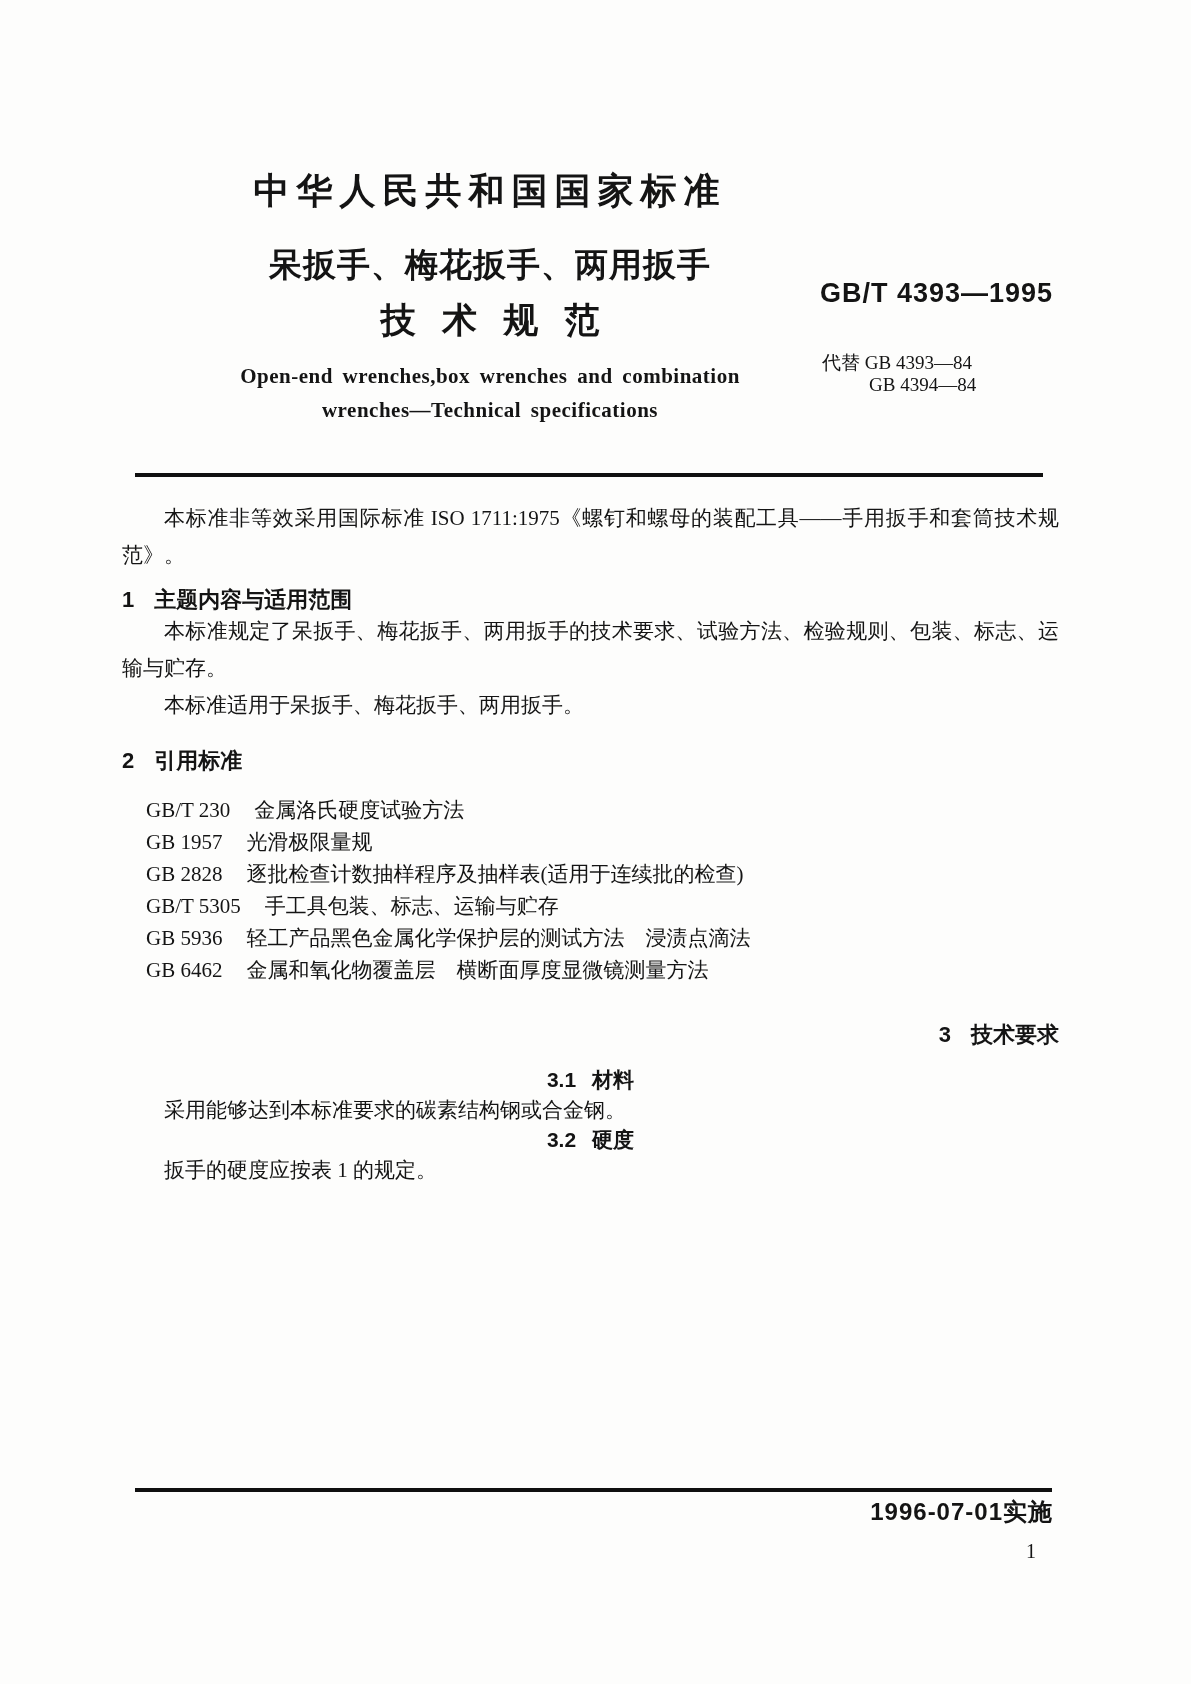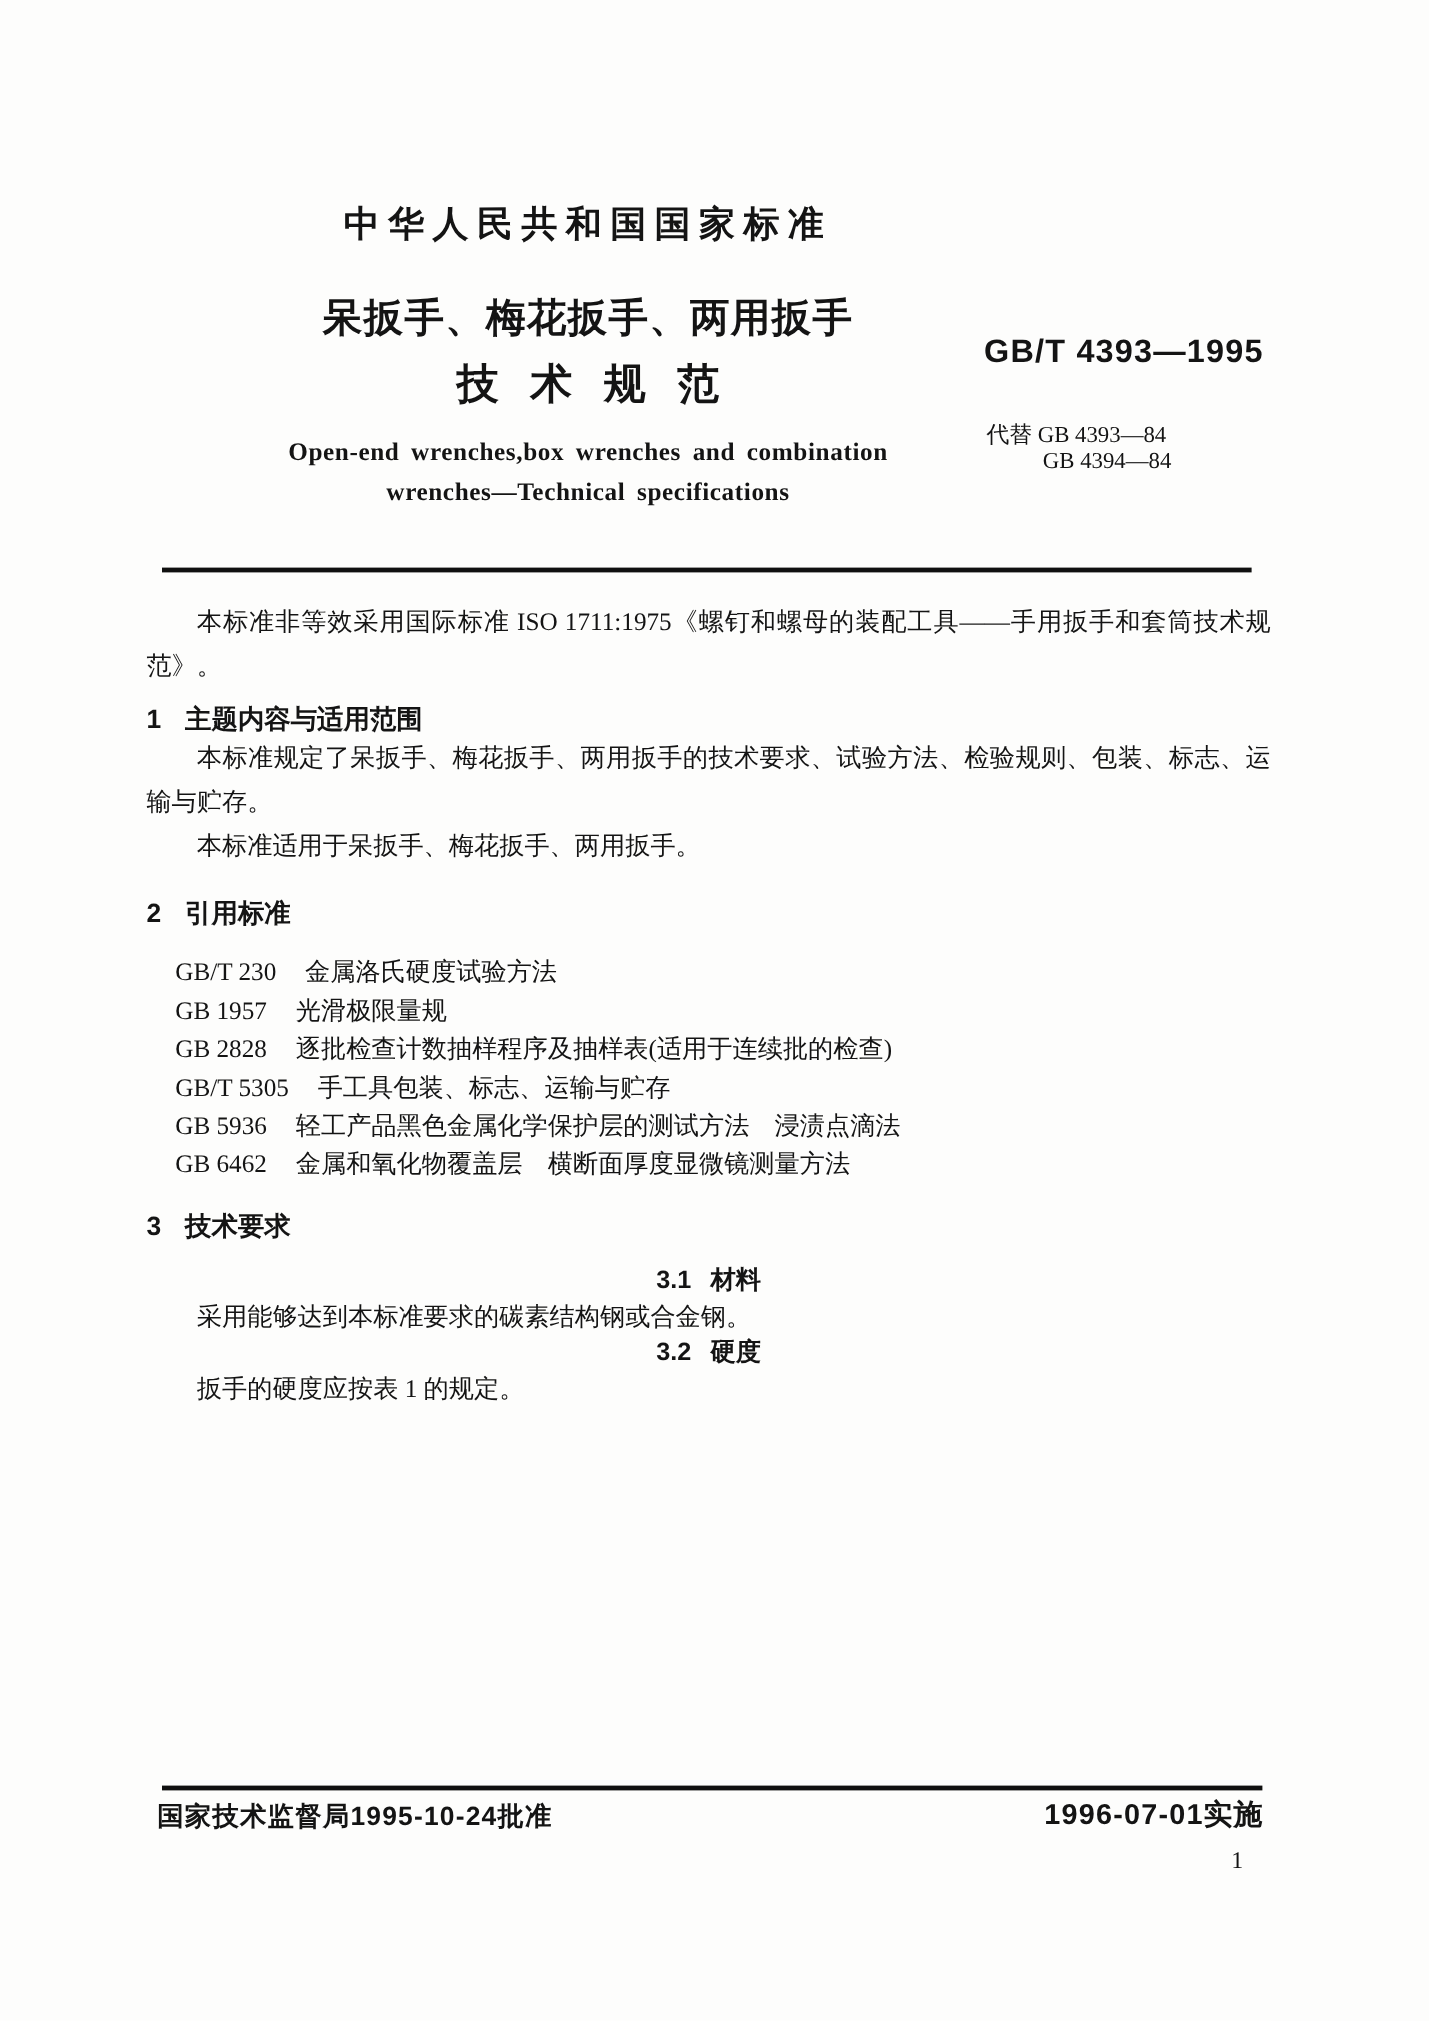--- a/index.html
+++ b/index.html
@@ -21,21 +21,21 @@
     position: absolute;
     left: 135px;
     width: 710px;
     text-align: center;
     white-space: nowrap;
   }
   .std-label {
     top: 167px;
     font-family: "Liberation Sans", sans-serif;
     font-weight: bold;
-    font-size: 30px;
+    font-size: 36px;
     letter-spacing: 7px;
   }
   .title-cn-1 {
     top: 243px;
     font-family: "Liberation Sans", sans-serif;
     font-weight: bold;
     font-size: 33px;
     letter-spacing: 1px;
   }
   .title-cn-2 {
@@ -120,21 +120,21 @@
   .p-s1-1 { margin-top: 17px; }
   .h-sec2 { margin-top: 24px; }
   .ref-list {
     list-style: none;
     margin: 20px 0 0 0;
     padding: 0 0 0 24px;
     text-align: left;
   }
   .ref-list li { line-height: 32px; white-space: nowrap; }
   .ref-code { display: inline-block; margin-right: 24px; }
-  .h-sec3  { margin-top: 23px; }
+  .h-sec3  { margin-top: 36px; text-align: right; }
   .h-sec31 { margin-top: 19px; }
   .h-sec32 { margin-top: 0; }
   .p-sub { line-height: 34px; }
 
   
   .footer-approval {
     position: absolute;
     left: 131px;
     top: 1499px;
     font-family: "Liberation Sans", sans-serif;
@@ -234,19 +234,18 @@
     <div class="sub-heading h-sec32">
       <span class="sec-num">3.2</span><span>硬度</span>
     </div>
 
     <p class="indent p-sub">扳手的硬度应按表 1 的规定。</p>
 
   </div>
 
   <div class="rule rule-bottom"></div>
 
-  <div class="footer-approval">国家技术监督局1995-10-24批准</div>
 
   <div class="footer-impl">1996-07-01实施</div>
 
   <div class="page-number">1</div>
 
 </div>
 
 </body></html>

